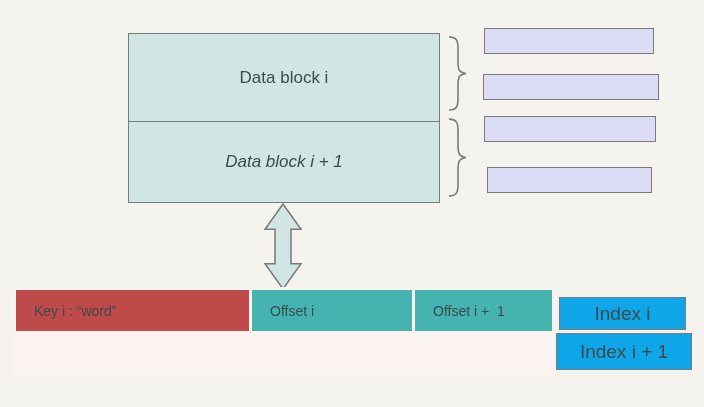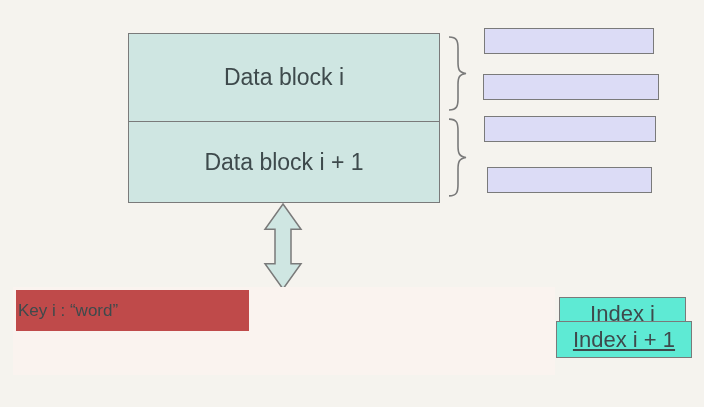--- a/index.html
+++ b/index.html
@@ -22,24 +22,24 @@
     width: 312px; height: 170px;
     border: 1px solid #7a7a7a;
     background: #cfe6e2;
     display: flex;
     flex-direction: column;
   }
   .block {
     display: flex;
     align-items: center;
     justify-content: center;
-    font-size: 23px;
+    font-size: 17px;
   }
   .block.top { height: 88px; border-bottom: 1px solid #7a7a7a; }
-  .block.bottom { flex: 1; }
+  .block.bottom { flex: 1; font-style: italic; }
 
   
   .brace { position: absolute; overflow: visible; }
   .brace path { fill: none; stroke: #7a7a7a; stroke-width: 1.6; }
   .brace.b1 { left: 447px; top: 36px; width: 20px; height: 75px; }
   .brace.b2 { left: 447px; top: 118px; width: 20px; height: 79px; }
 
   
   .keybox {
     position: absolute;
@@ -69,42 +69,41 @@
     background: #faf3ef;
     padding: 3px;
     display: grid;
     grid-template-columns: 233px 160px 137px;
     grid-template-rows: 41px 38px;
     gap: 3px;
   }
   .cell {
     display: flex;
     align-items: center;
-    padding-left: 2px;
-    font-size: 17px;
+    padding-left: 18px;
+    font-size: 14px;
     white-space: pre;
     color: #3e4a4c;
   }
   .cell.red  { background: #bf4a4a; }
   .cell.teal { background: #45b4b0; }
 
   
   .indexbox {
     position: absolute;
-    background: #5eead4;
+    background: #0ea5e9;
     border: 1.5px solid #7a7a7a;
     display: flex;
     align-items: center;
     justify-content: center;
-    font-size: 22px;
+    font-size: 19px;
     white-space: pre;
-    text-decoration: underline;
   }
   .indexbox.i1 { left: 559px; top: 297px; width: 127px; height: 33px; }
-  .indexbox.i2 { left: 556px; top: 321px; width: 136px; height: 37px; }
+  .indexbox.i2 { left: 556px; top: 333px; width: 136px; height: 37px; }
 </style>
 </head>
 <body>
 
 <div class="stage">
 
   <div class="blocks">
     <div class="block top">
       <span>Data block i</span>
     </div>
@@ -132,18 +131,20 @@
   <div class="keybox ky">
     <span>Key_y=“zipf”</span>
   </div>
 
   <svg class="arrow" viewBox="0 0 44 86" preserveAspectRatio="none">
     <path d="M22,1 L40,26 L30,26 L30,60 L40,60 L22,85 L4,60 L14,60 L14,26 L4,26 Z"></path>
   </svg>
 
   <div class="table">
     <div class="cell red">Key i : “word”</div>
+    <div class="cell teal">Offset i</div>
+    <div class="cell teal">Offset i +  1</div>
   </div>
 
   <div class="indexbox i1">Index i</div>
   <div class="indexbox i2">Index i + 1</div>
 
 </div>
 
 </body></html>

